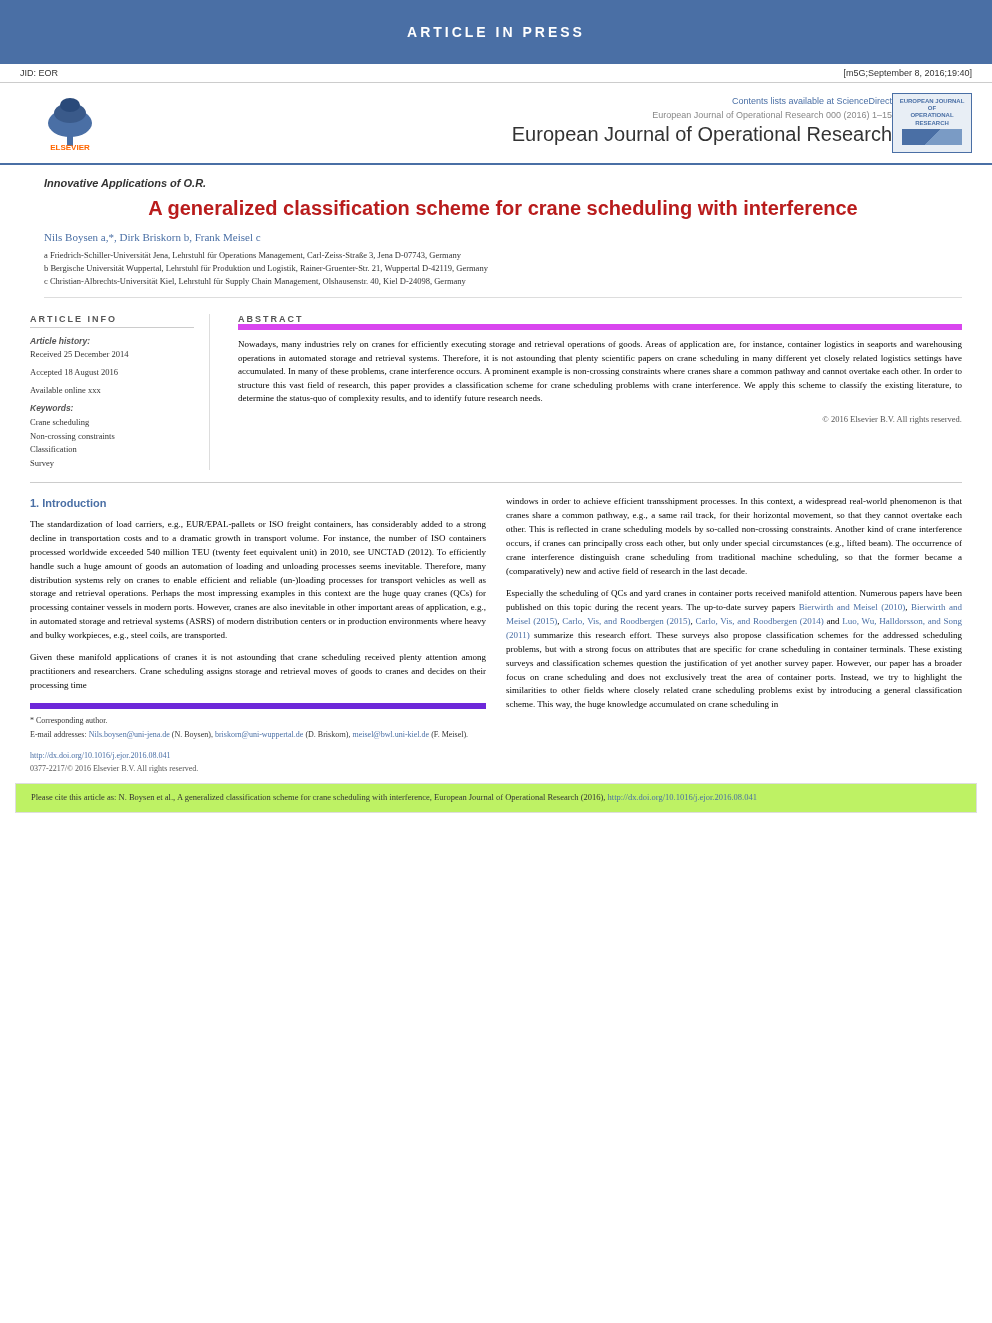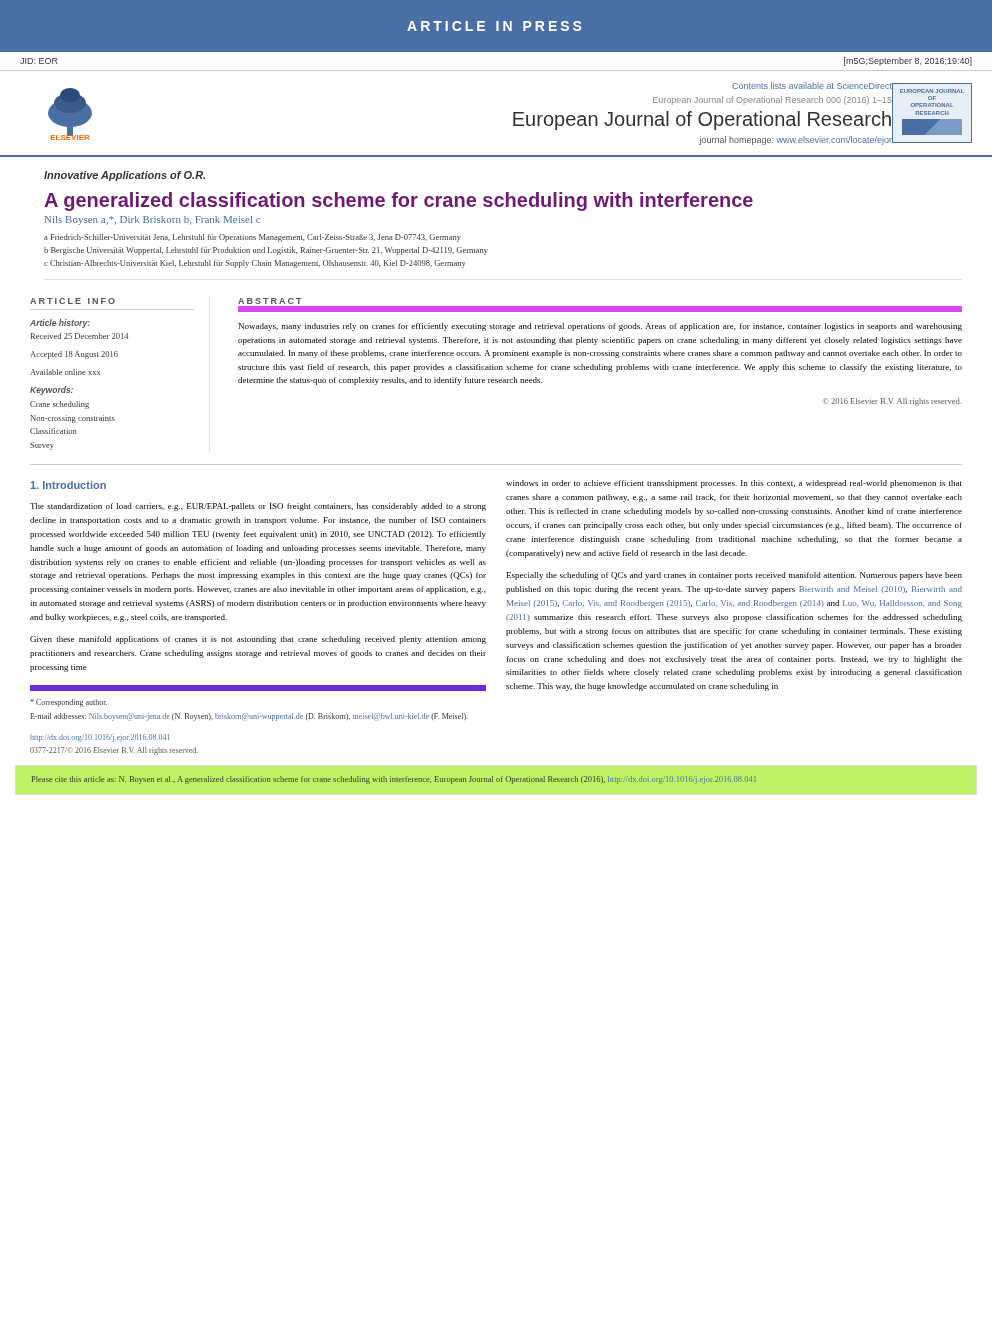--- a/index.html
+++ b/index.html
@@ -13,21 +13,21 @@
     }
 
     
     .article-in-press-banner {
       background: #4a6fa5;
       color: #fff;
       text-align: center;
       font-size: 14px;
       font-weight: bold;
       letter-spacing: 3px;
-      padding: 18px 0;
+      padding: 24px 0;
       font-family: Arial, sans-serif;
     }
 
     .top-meta {
       display: flex;
       justify-content: space-between;
       padding: 4px 20px;
       font-size: 9px;
       font-family: Arial, sans-serif;
       color: #333;
@@ -113,23 +113,25 @@
       font-style: italic;
       font-weight: bold;
       color: #333;
       margin-bottom: 6px;
       font-family: Arial, sans-serif;
     }
 
     .article-main-title {
       font-size: 20px;
       font-weight: bold;
-      color: #701a75;
+      color: #b91c1c;
+      margin-bottom: 10px;
       line-height: 1.3;
       font-family: Arial, sans-serif;
+      text-align: center;
     }
 
     .authors {
       font-size: 11px;
       margin-bottom: 6px;
       color: #4a6fa5;
     }
 
     .affiliations {
       font-size: 8.5px;
@@ -321,23 +323,20 @@
       <text x="50" y="57" text-anchor="middle" font-family="Arial" font-size="8" font-weight="bold" fill="#ff6600">ELSEVIER</text>
     </svg>
   </div>
 
   <div class="journal-center">
     <div class="sciencedirect-link">
       <span>Contents lists available at</span> <a href="#">ScienceDirect</a>
     </div>
     <div style="color:#888; font-size:9px; font-family:Arial; margin-bottom:3px;">European Journal of Operational Research 000 (2016) 1–15</div>
     <div class="journal-title">European Journal of Operational Research</div>
-    <div class="journal-homepage">
-      <span>journal homepage:</span> <a href="#">www.elsevier.com/locate/ejor</a>
-    </div>
   </div>
 
   <div class="ejor-logo">
     <div style="font-size:6px; font-weight:bold; color:#4a6fa5; text-align:center; line-height:1.2; margin-bottom:2px;">EUROPEAN JOURNAL OF<br>OPERATIONAL<br>RESEARCH</div>
     <div class="logo-flag"></div>
   </div>
 </div>
 
 <div class="article-section">
   <div class="article-category">Innovative Applications of O.R.</div>

